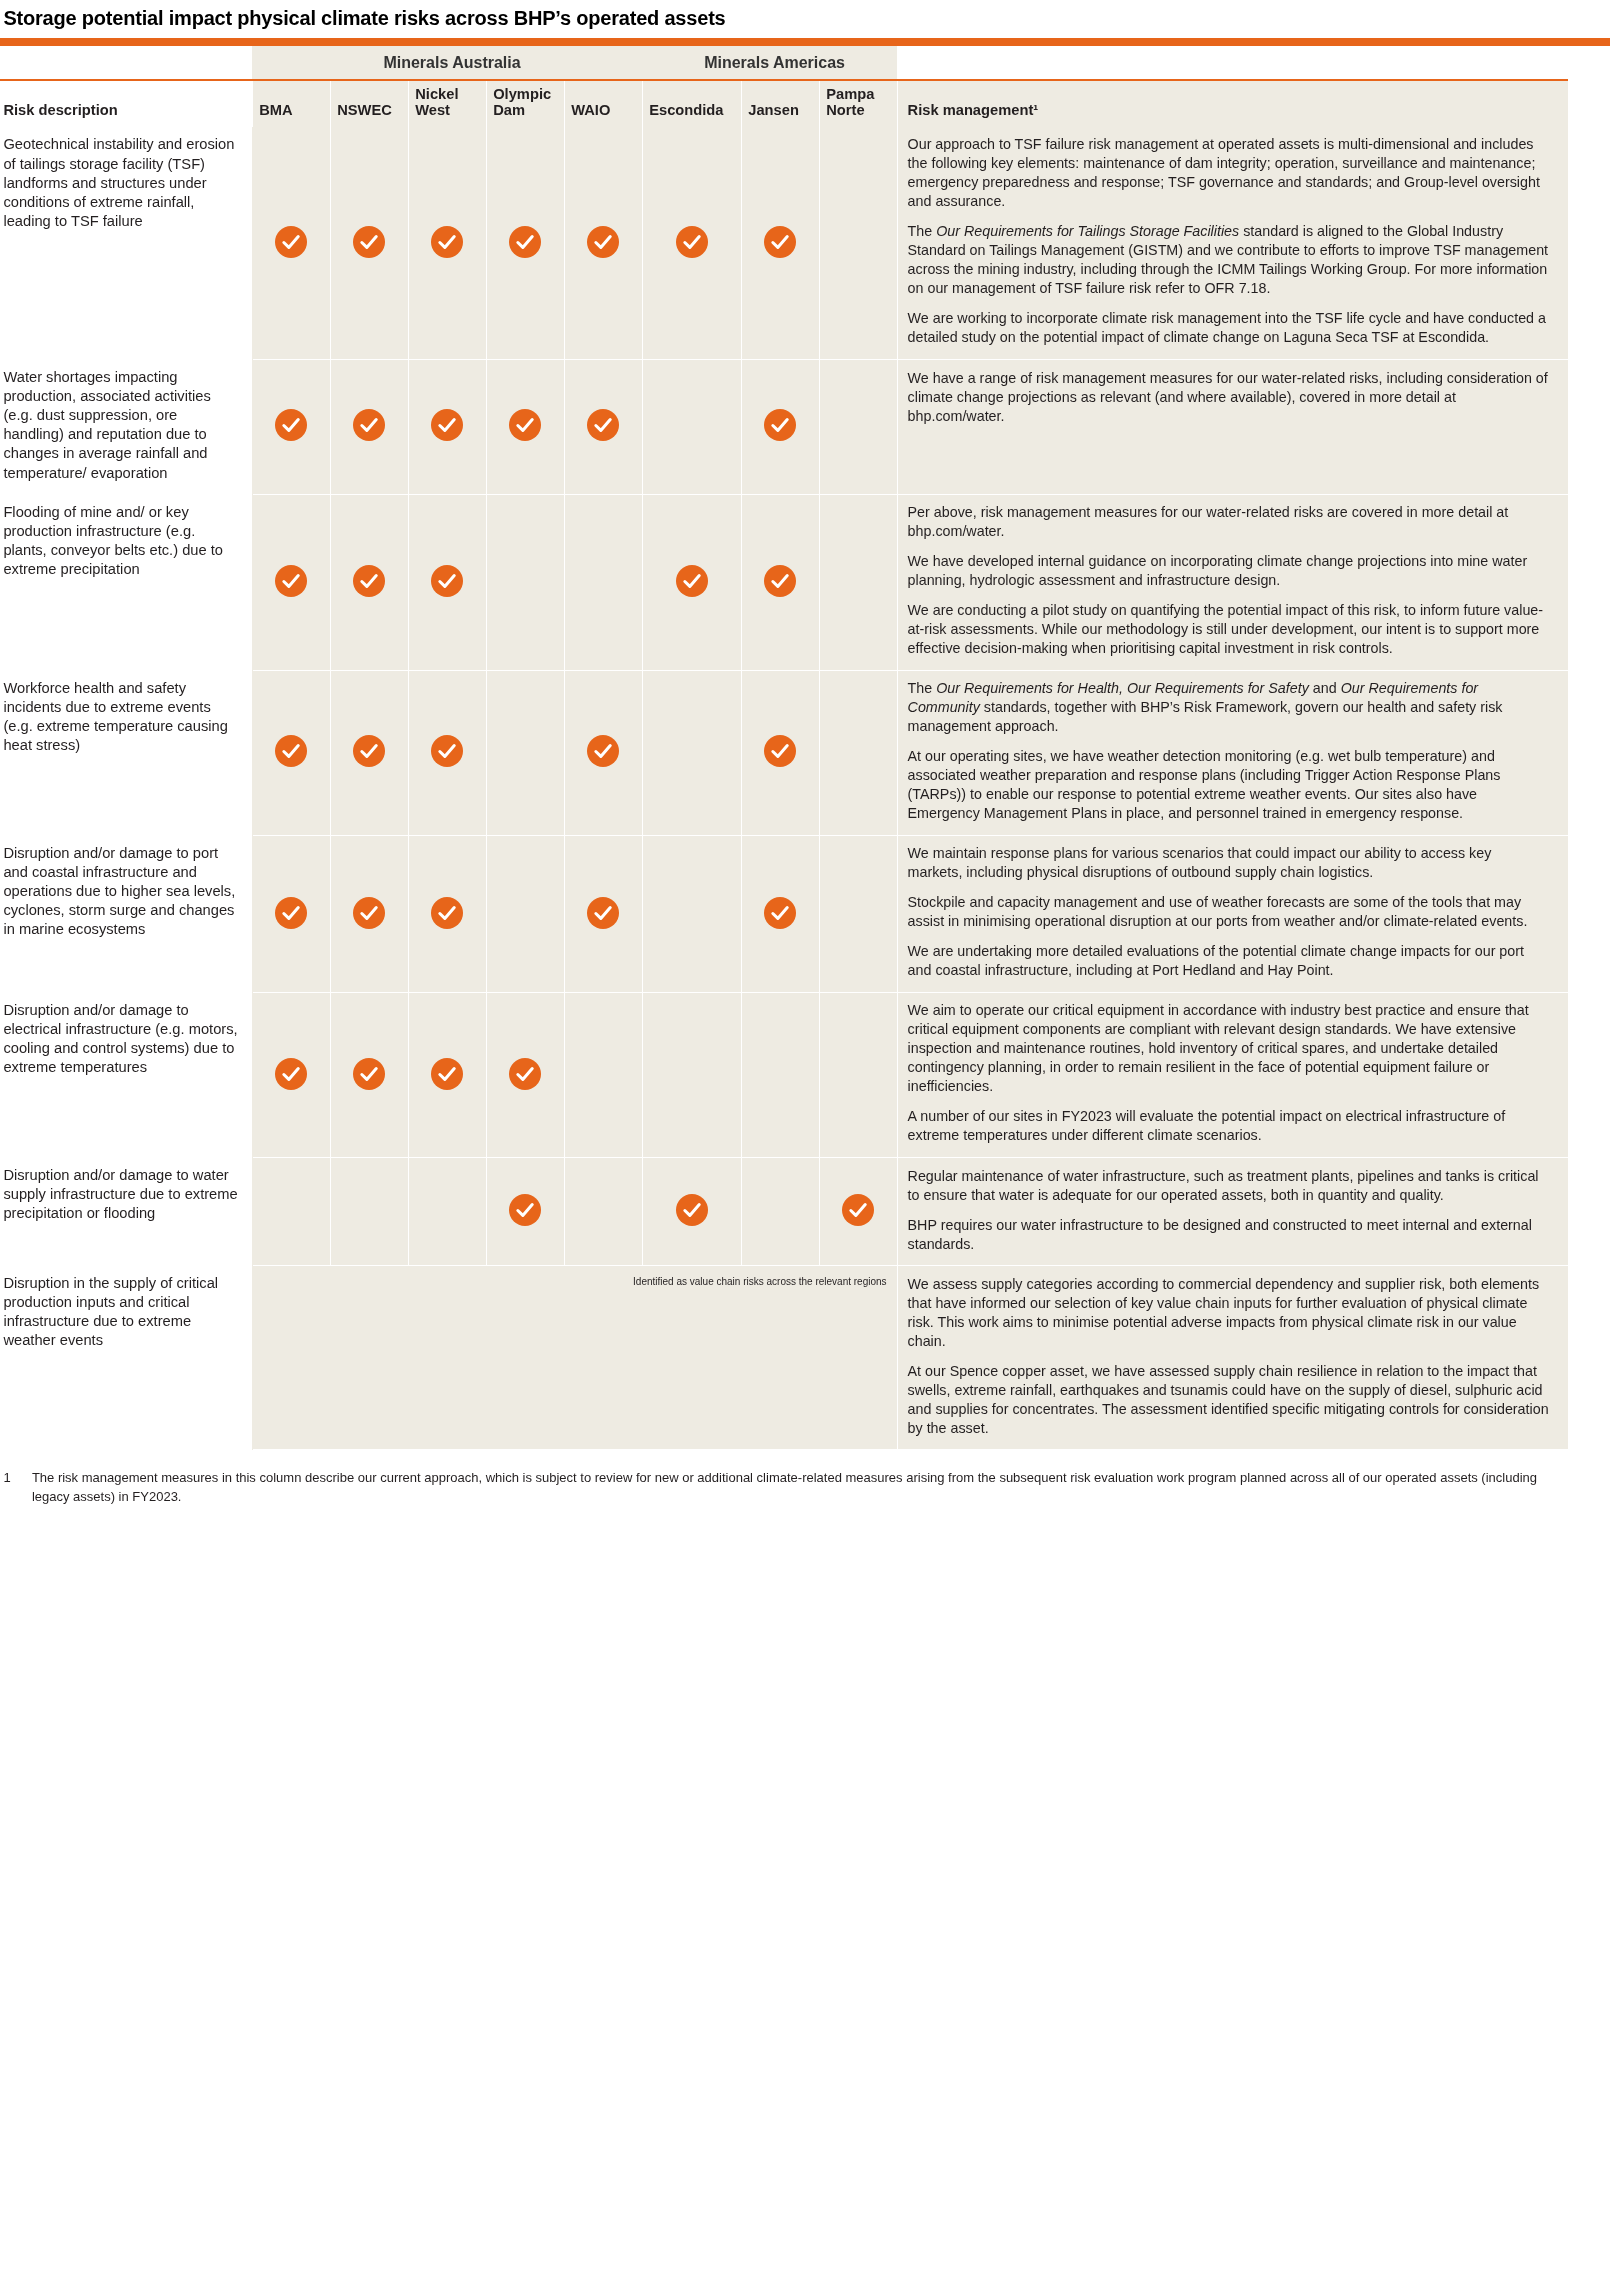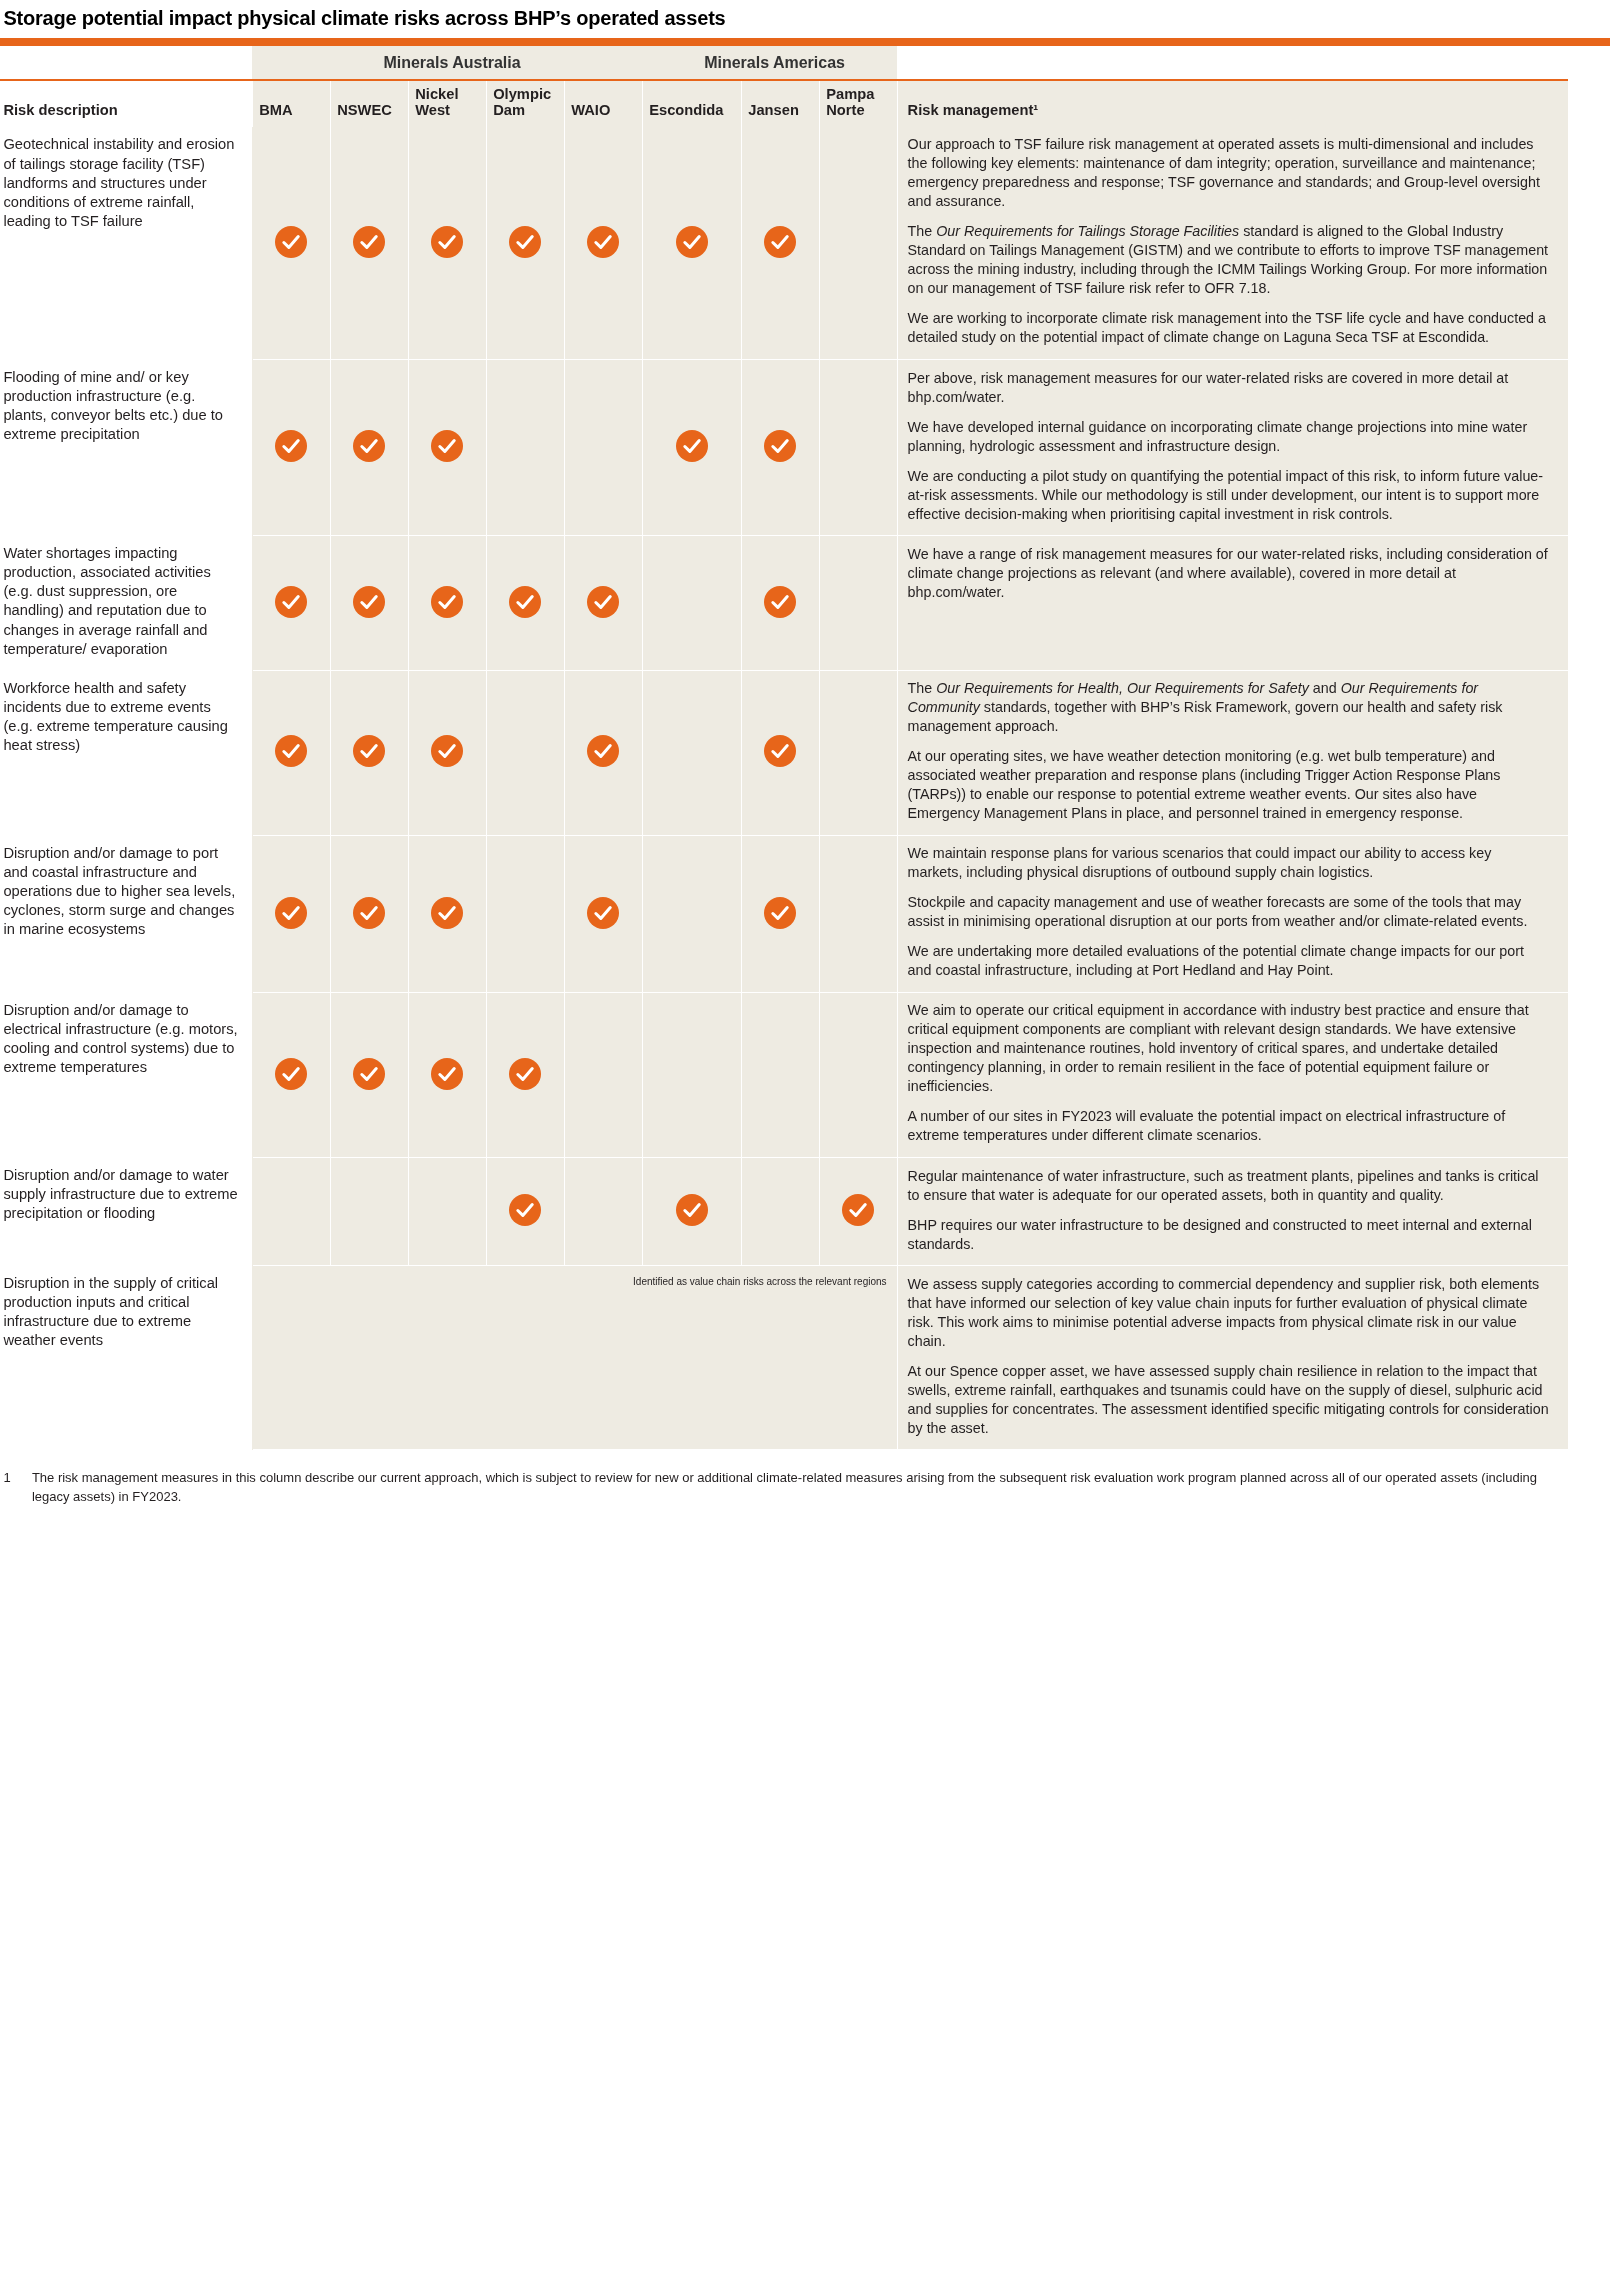--- a/index.html
+++ b/index.html
@@ -191,20 +191,46 @@
                 <path d="M10.5 19.6 L16.4 25.4 L27.6 12.6" fill="none" stroke="#ffffff" stroke-width="3.6" stroke-linecap="round" stroke-linejoin="round"></path>
               </svg></span></td>
           <td class="cell"></td>
           <td class="mgmt">
             <p>Our approach to TSF failure risk management at operated assets is multi-dimensional and includes the following key elements: maintenance of dam integrity; operation, surveillance and maintenance; emergency preparedness and response; TSF governance and standards; and Group-level oversight and assurance.</p>
             <p>The <em>Our Requirements for Tailings Storage Facilities</em> standard is aligned to the Global Industry Standard on Tailings Management (GISTM) and we contribute to efforts to improve TSF management across the mining industry, including through the ICMM Tailings Working Group. For more information on our management of TSF failure risk refer to OFR 7.18.</p>
             <p>We are working to incorporate climate risk management into the TSF life cycle and have conducted a detailed study on the potential impact of climate change on Laguna Seca TSF at Escondida.</p>
           </td>
         </tr>
         <tr>
+          <td class="desc">Water shortages impacting production, associated activities (e.g. dust suppression, ore handling) and reputation due to changes in average rainfall and temperature/ evaporation</td>
+          <td class="cell"><span class="check"><svg width="32" height="32" viewBox="0 0 38 38" aria-hidden="true">
+                <path d="M10.5 19.6 L16.4 25.4 L27.6 12.6" fill="none" stroke="#ffffff" stroke-width="3.6" stroke-linecap="round" stroke-linejoin="round"></path>
+              </svg></span></td>
+          <td class="cell"><span class="check"><svg width="32" height="32" viewBox="0 0 38 38" aria-hidden="true">
+                <path d="M10.5 19.6 L16.4 25.4 L27.6 12.6" fill="none" stroke="#ffffff" stroke-width="3.6" stroke-linecap="round" stroke-linejoin="round"></path>
+              </svg></span></td>
+          <td class="cell"><span class="check"><svg width="32" height="32" viewBox="0 0 38 38" aria-hidden="true">
+                <path d="M10.5 19.6 L16.4 25.4 L27.6 12.6" fill="none" stroke="#ffffff" stroke-width="3.6" stroke-linecap="round" stroke-linejoin="round"></path>
+              </svg></span></td>
+          <td class="cell"><span class="check"><svg width="32" height="32" viewBox="0 0 38 38" aria-hidden="true">
+                <path d="M10.5 19.6 L16.4 25.4 L27.6 12.6" fill="none" stroke="#ffffff" stroke-width="3.6" stroke-linecap="round" stroke-linejoin="round"></path>
+              </svg></span></td>
+          <td class="cell"><span class="check"><svg width="32" height="32" viewBox="0 0 38 38" aria-hidden="true">
+                <path d="M10.5 19.6 L16.4 25.4 L27.6 12.6" fill="none" stroke="#ffffff" stroke-width="3.6" stroke-linecap="round" stroke-linejoin="round"></path>
+              </svg></span></td>
+          <td class="cell"></td>
+          <td class="cell"><span class="check"><svg width="32" height="32" viewBox="0 0 38 38" aria-hidden="true">
+                <path d="M10.5 19.6 L16.4 25.4 L27.6 12.6" fill="none" stroke="#ffffff" stroke-width="3.6" stroke-linecap="round" stroke-linejoin="round"></path>
+              </svg></span></td>
+          <td class="cell"></td>
+          <td class="mgmt">
+            <p>We have a range of risk management measures for our water-related risks, including consideration of climate change projections as relevant (and where available), covered in more detail at bhp.com/water.</p>
+          </td>
+        </tr>
+        <tr>
           <td class="desc">Flooding of mine and/ or key production infrastructure (e.g. plants, conveyor belts etc.) due to extreme precipitation</td>
           <td class="cell"><span class="check"><svg width="32" height="32" viewBox="0 0 38 38" aria-hidden="true">
                 <path d="M10.5 19.6 L16.4 25.4 L27.6 12.6" fill="none" stroke="#ffffff" stroke-width="3.6" stroke-linecap="round" stroke-linejoin="round"></path>
               </svg></span></td>
           <td class="cell"><span class="check"><svg width="32" height="32" viewBox="0 0 38 38" aria-hidden="true">
                 <path d="M10.5 19.6 L16.4 25.4 L27.6 12.6" fill="none" stroke="#ffffff" stroke-width="3.6" stroke-linecap="round" stroke-linejoin="round"></path>
               </svg></span></td>
           <td class="cell"><span class="check"><svg width="32" height="32" viewBox="0 0 38 38" aria-hidden="true">
                 <path d="M10.5 19.6 L16.4 25.4 L27.6 12.6" fill="none" stroke="#ffffff" stroke-width="3.6" stroke-linecap="round" stroke-linejoin="round"></path>
               </svg></span></td>
@@ -214,46 +240,20 @@
                 <path d="M10.5 19.6 L16.4 25.4 L27.6 12.6" fill="none" stroke="#ffffff" stroke-width="3.6" stroke-linecap="round" stroke-linejoin="round"></path>
               </svg></span></td>
           <td class="cell"><span class="check"><svg width="32" height="32" viewBox="0 0 38 38" aria-hidden="true">
                 <path d="M10.5 19.6 L16.4 25.4 L27.6 12.6" fill="none" stroke="#ffffff" stroke-width="3.6" stroke-linecap="round" stroke-linejoin="round"></path>
               </svg></span></td>
           <td class="cell"></td>
           <td class="mgmt">
             <p>Per above, risk management measures for our water-related risks are covered in more detail at bhp.com/water.</p>
             <p>We have developed internal guidance on incorporating climate change projections into mine water planning, hydrologic assessment and infrastructure design.</p>
             <p>We are conducting a pilot study on quantifying the potential impact of this risk, to inform future value-at-risk assessments. While our methodology is still under development, our intent is to support more effective decision-making when prioritising capital investment in risk controls.</p>
-          </td>
-        </tr>
-        <tr>
-          <td class="desc">Water shortages impacting production, associated activities (e.g. dust suppression, ore handling) and reputation due to changes in average rainfall and temperature/ evaporation</td>
-          <td class="cell"><span class="check"><svg width="32" height="32" viewBox="0 0 38 38" aria-hidden="true">
-                <path d="M10.5 19.6 L16.4 25.4 L27.6 12.6" fill="none" stroke="#ffffff" stroke-width="3.6" stroke-linecap="round" stroke-linejoin="round"></path>
-              </svg></span></td>
-          <td class="cell"><span class="check"><svg width="32" height="32" viewBox="0 0 38 38" aria-hidden="true">
-                <path d="M10.5 19.6 L16.4 25.4 L27.6 12.6" fill="none" stroke="#ffffff" stroke-width="3.6" stroke-linecap="round" stroke-linejoin="round"></path>
-              </svg></span></td>
-          <td class="cell"><span class="check"><svg width="32" height="32" viewBox="0 0 38 38" aria-hidden="true">
-                <path d="M10.5 19.6 L16.4 25.4 L27.6 12.6" fill="none" stroke="#ffffff" stroke-width="3.6" stroke-linecap="round" stroke-linejoin="round"></path>
-              </svg></span></td>
-          <td class="cell"><span class="check"><svg width="32" height="32" viewBox="0 0 38 38" aria-hidden="true">
-                <path d="M10.5 19.6 L16.4 25.4 L27.6 12.6" fill="none" stroke="#ffffff" stroke-width="3.6" stroke-linecap="round" stroke-linejoin="round"></path>
-              </svg></span></td>
-          <td class="cell"><span class="check"><svg width="32" height="32" viewBox="0 0 38 38" aria-hidden="true">
-                <path d="M10.5 19.6 L16.4 25.4 L27.6 12.6" fill="none" stroke="#ffffff" stroke-width="3.6" stroke-linecap="round" stroke-linejoin="round"></path>
-              </svg></span></td>
-          <td class="cell"></td>
-          <td class="cell"><span class="check"><svg width="32" height="32" viewBox="0 0 38 38" aria-hidden="true">
-                <path d="M10.5 19.6 L16.4 25.4 L27.6 12.6" fill="none" stroke="#ffffff" stroke-width="3.6" stroke-linecap="round" stroke-linejoin="round"></path>
-              </svg></span></td>
-          <td class="cell"></td>
-          <td class="mgmt">
-            <p>We have a range of risk management measures for our water-related risks, including consideration of climate change projections as relevant (and where available), covered in more detail at bhp.com/water.</p>
           </td>
         </tr>
         <tr>
           <td class="desc">Workforce health and safety incidents due to extreme events (e.g. extreme temperature causing heat stress)</td>
           <td class="cell"><span class="check"><svg width="32" height="32" viewBox="0 0 38 38" aria-hidden="true">
                 <path d="M10.5 19.6 L16.4 25.4 L27.6 12.6" fill="none" stroke="#ffffff" stroke-width="3.6" stroke-linecap="round" stroke-linejoin="round"></path>
               </svg></span></td>
           <td class="cell"><span class="check"><svg width="32" height="32" viewBox="0 0 38 38" aria-hidden="true">
                 <path d="M10.5 19.6 L16.4 25.4 L27.6 12.6" fill="none" stroke="#ffffff" stroke-width="3.6" stroke-linecap="round" stroke-linejoin="round"></path>
               </svg></span></td>

